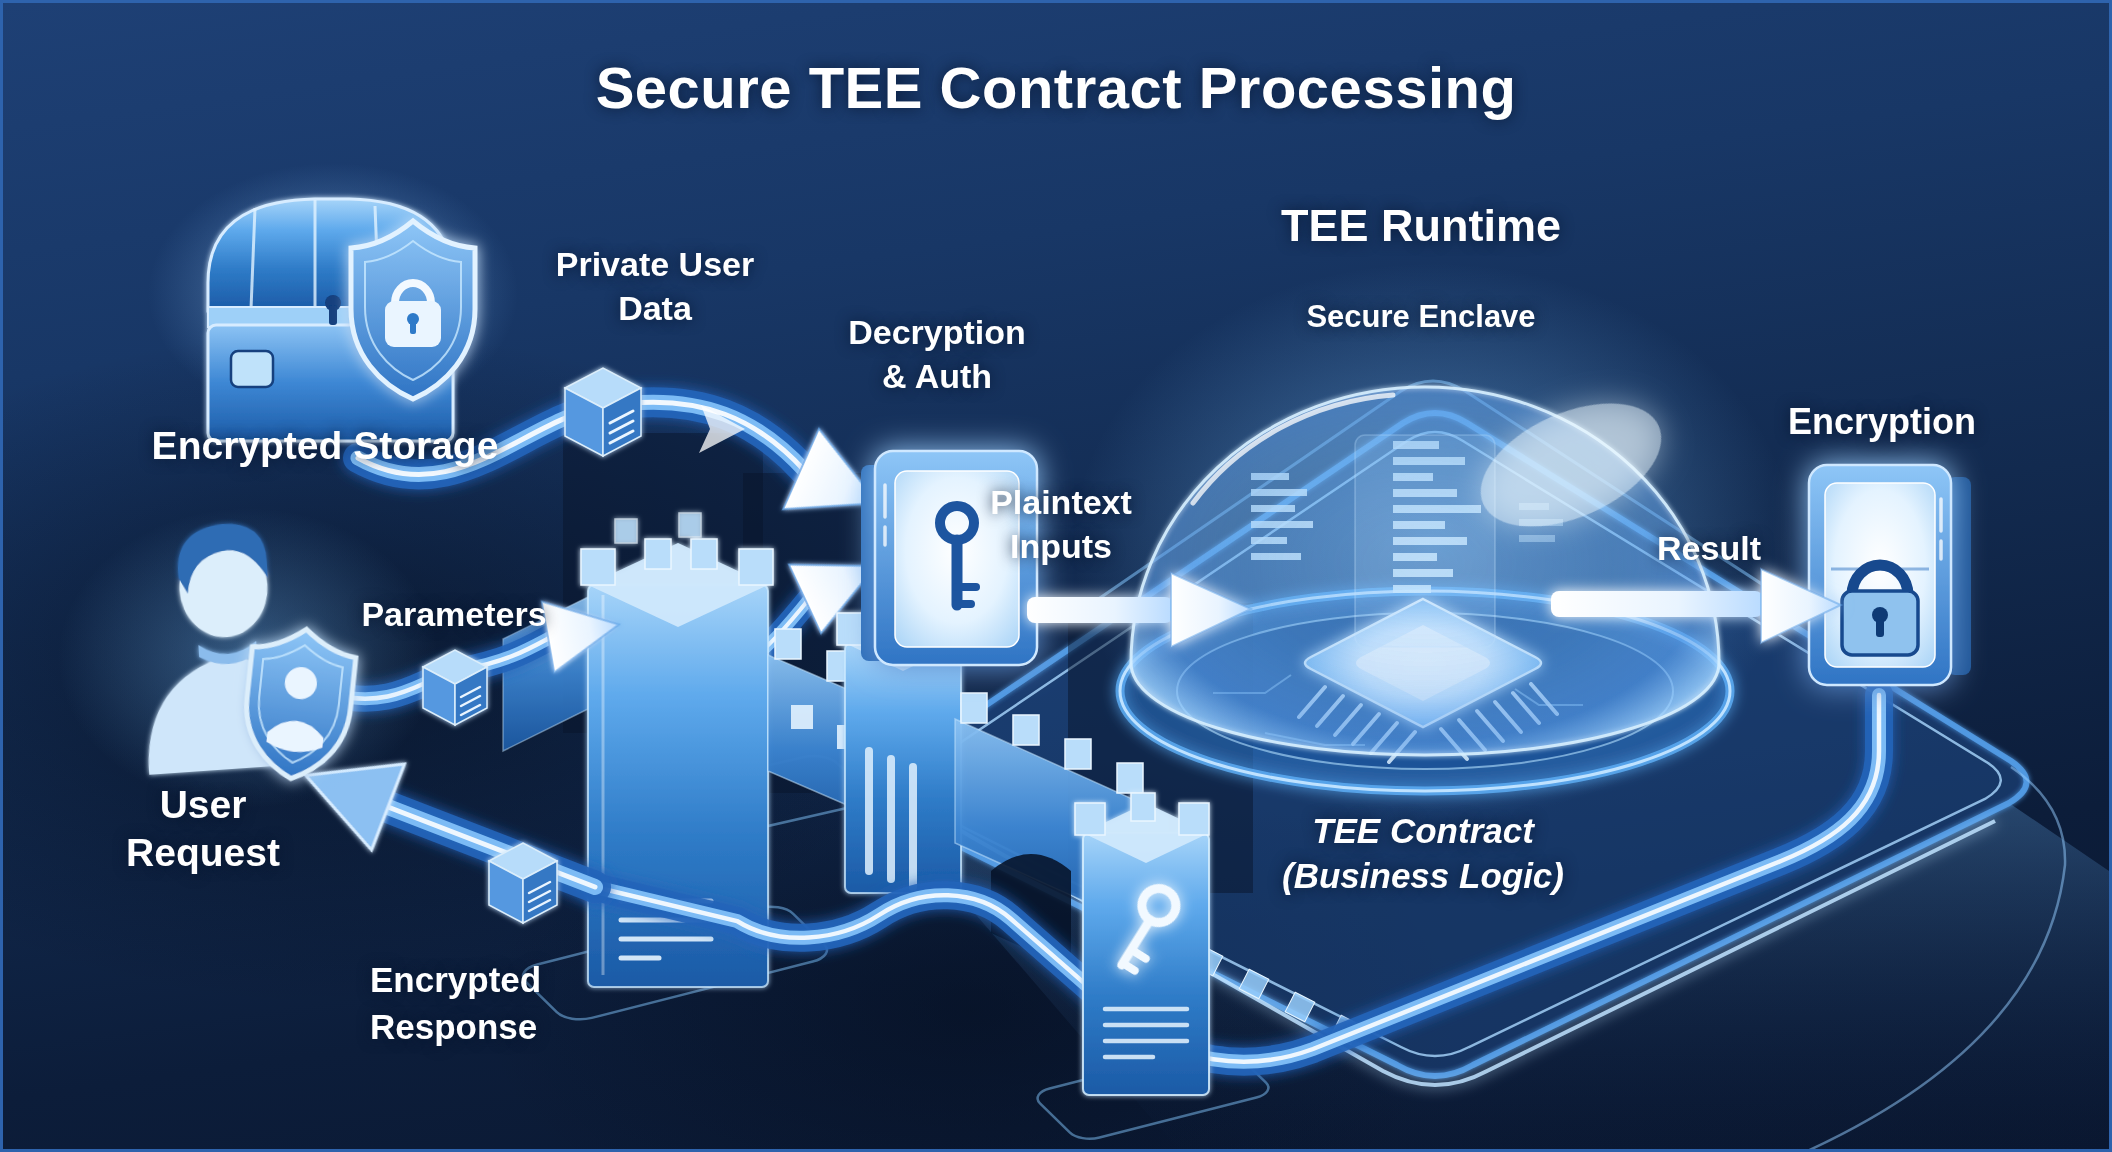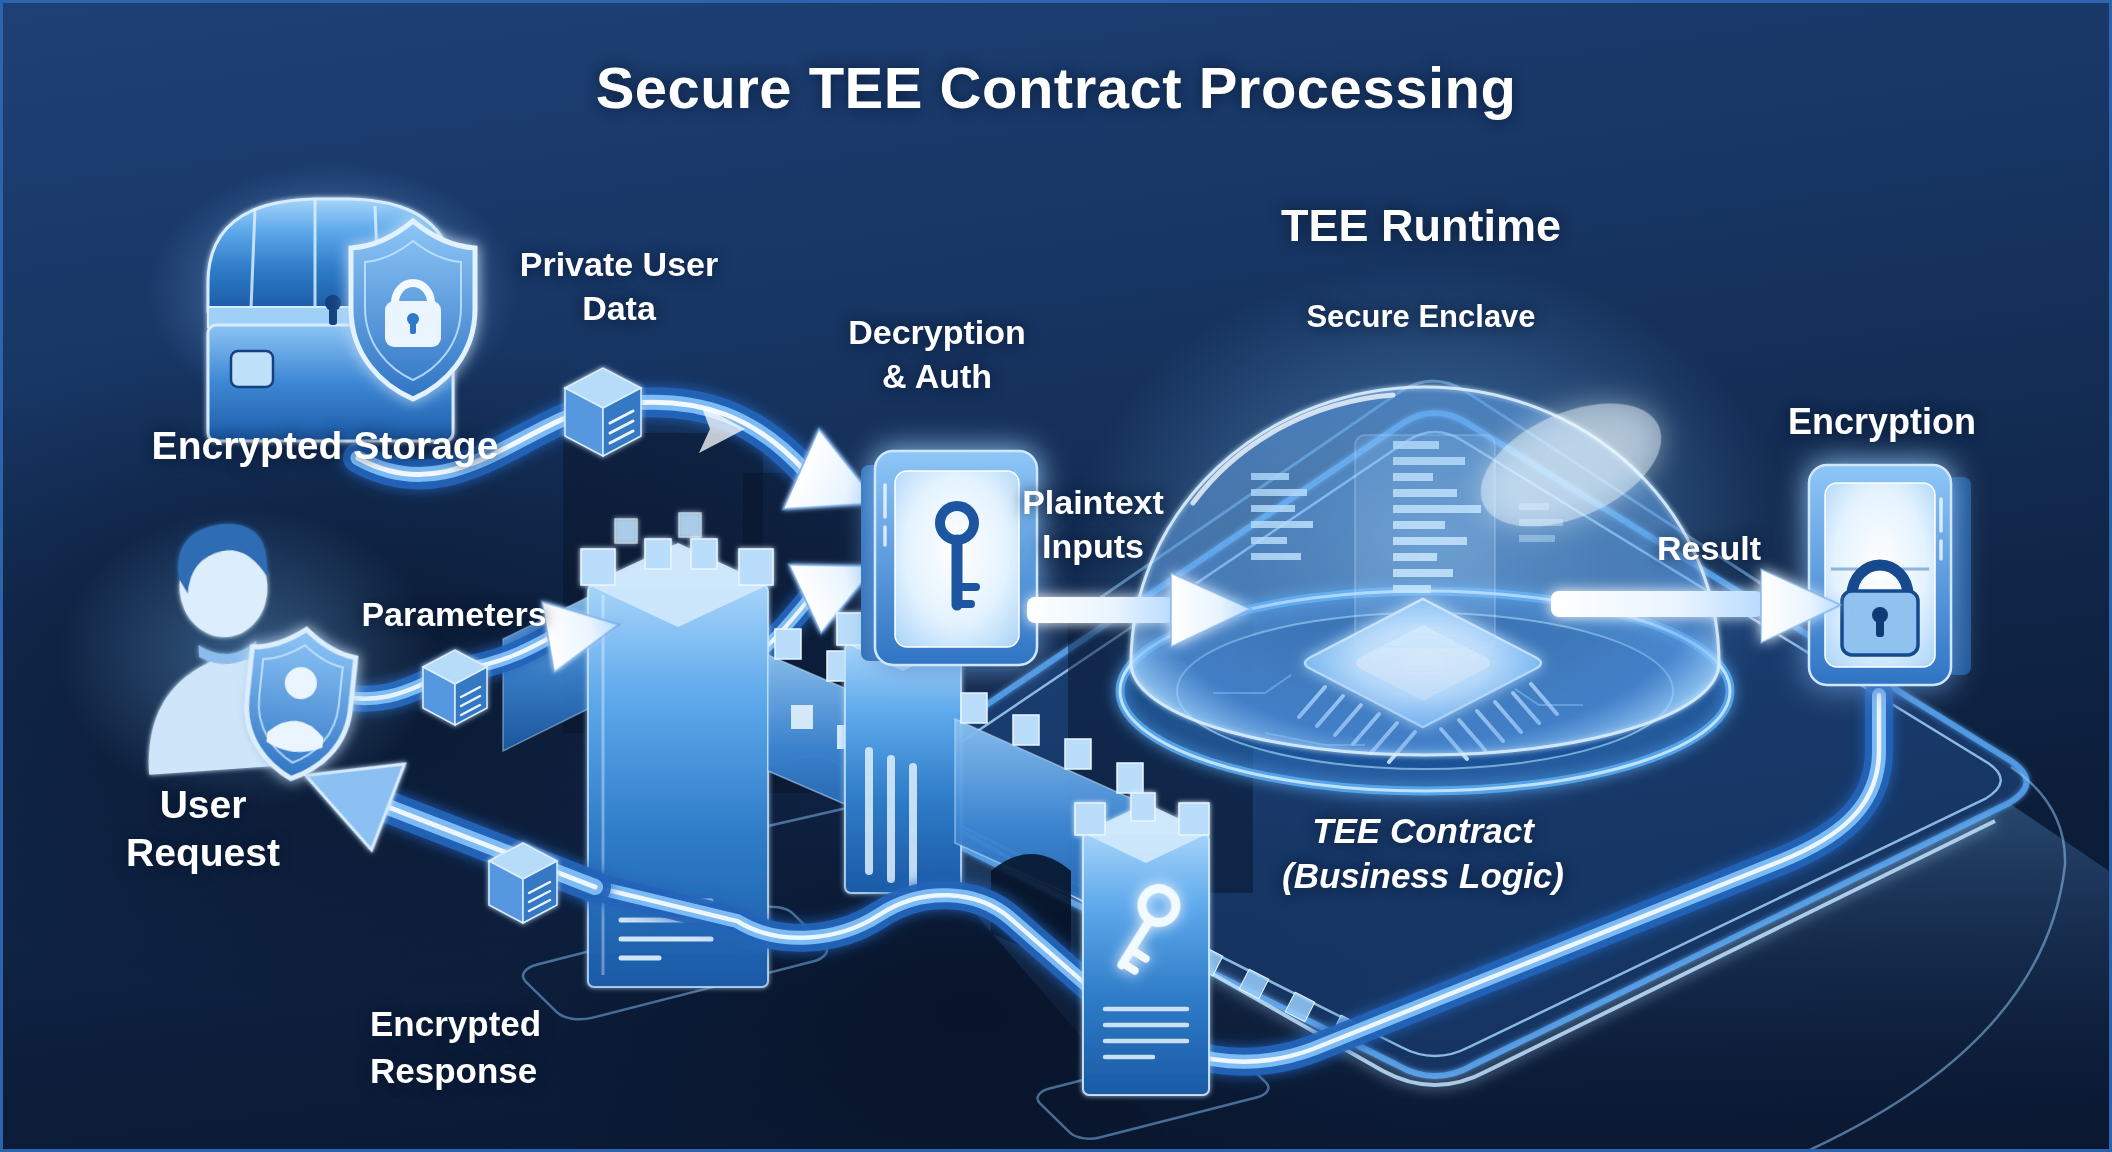--- a/index.html
+++ b/index.html
@@ -441,47 +441,47 @@
     </g>
   </svg>
 
   <div class="lbl t-title" style="top:48px;left:0;">Secure TEE Contract Processing</div>
 
   <div class="lbl t-h1 c" style="left:1418px;top:194px;">TEE Runtime</div>
   <div class="lbl t-h2 c" style="left:1418px;top:294px;">Secure Enclave</div>
 
   <div class="lbl t-node c" style="left:322px;top:418px;">Encrypted Storage</div>
 
-  <div class="lbl t-flow c" style="left:616px;top:240px;">
+  <div class="lbl t-flow c" style="left:652px;top:240px;">
     <span>Private User</span><br>
     <span>Data</span>
   </div>
 
   <div class="lbl t-flow c" style="left:934px;top:288px;margin-top:20px;">
     <span>Decryption</span><br>
     <span>&amp; Auth</span>
   </div>
 
-  <div class="lbl t-flow c" style="left:1090px;top:478px;">
+  <div class="lbl t-flow c" style="left:1058px;top:478px;">
     <span>Plaintext</span><br>
     <span>Inputs</span>
   </div>
 
   <div class="lbl t-flow c" style="left:1706px;top:524px;">Result</div>
 
   <div class="lbl t-flow c" style="left:1879px;top:396px;font-size:36px;">Encryption</div>
 
   <div class="lbl t-node c" style="left:200px;top:778px;line-height:1.22;">
     <span>User</span><br>
     <span>Request</span>
   </div>
 
   <div class="lbl t-flow c" style="left:451px;top:590px;">Parameters</div>
 
-  <div class="lbl t-flow t-left" style="left:367px;top:954px;font-size:35px;line-height:1.34;margin-top:44px;">
+  <div class="lbl t-flow t-left" style="left:367px;top:954px;font-size:35px;line-height:1.34;">
     <span>Encrypted</span><br>
     <span>Response</span>
   </div>
 
   <div class="lbl t-flow c" style="left:1420px;top:806px;font-size:35px;font-style:italic;">
     <span>TEE Contract</span><br>
     <span>(Business Logic)</span>
   </div>
 </div>
 

